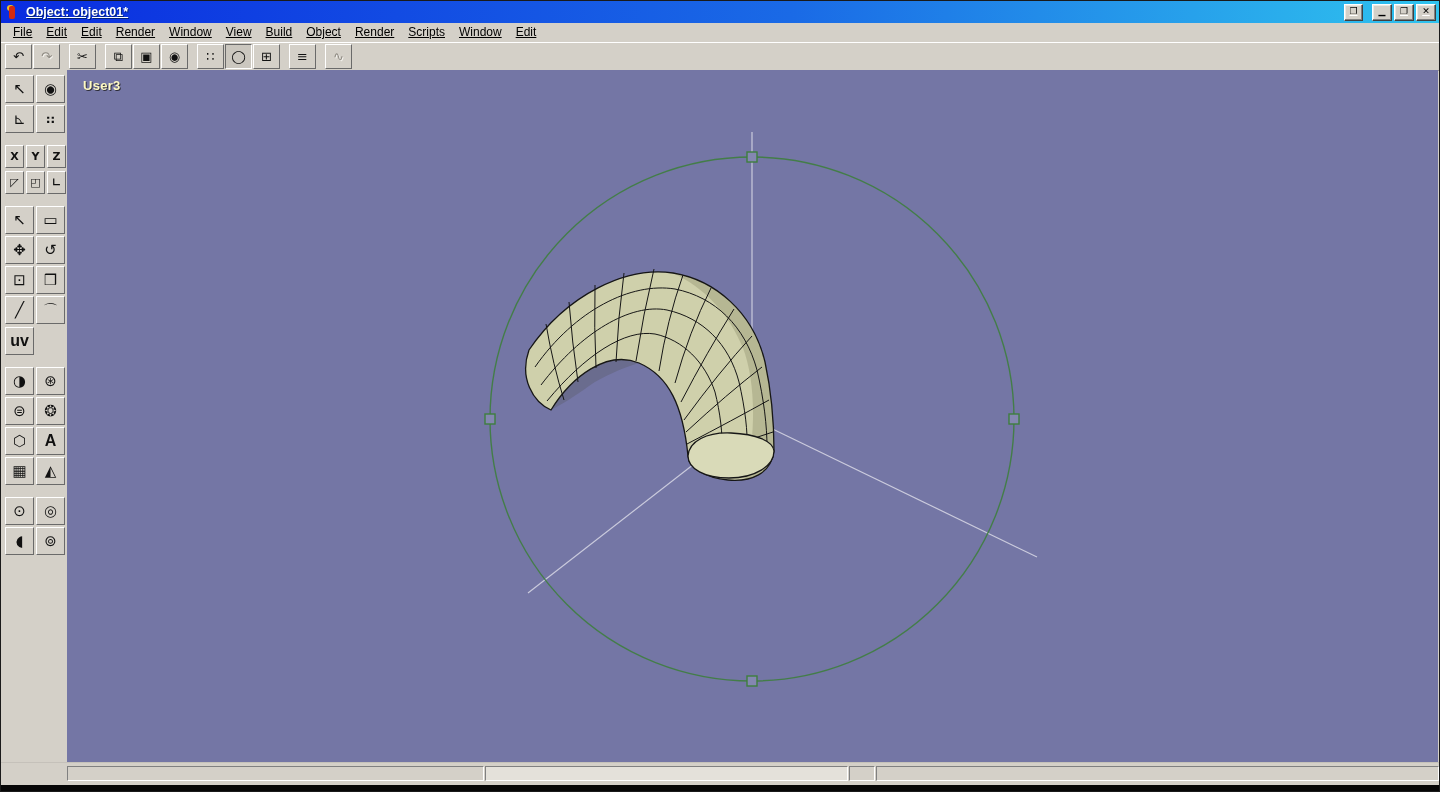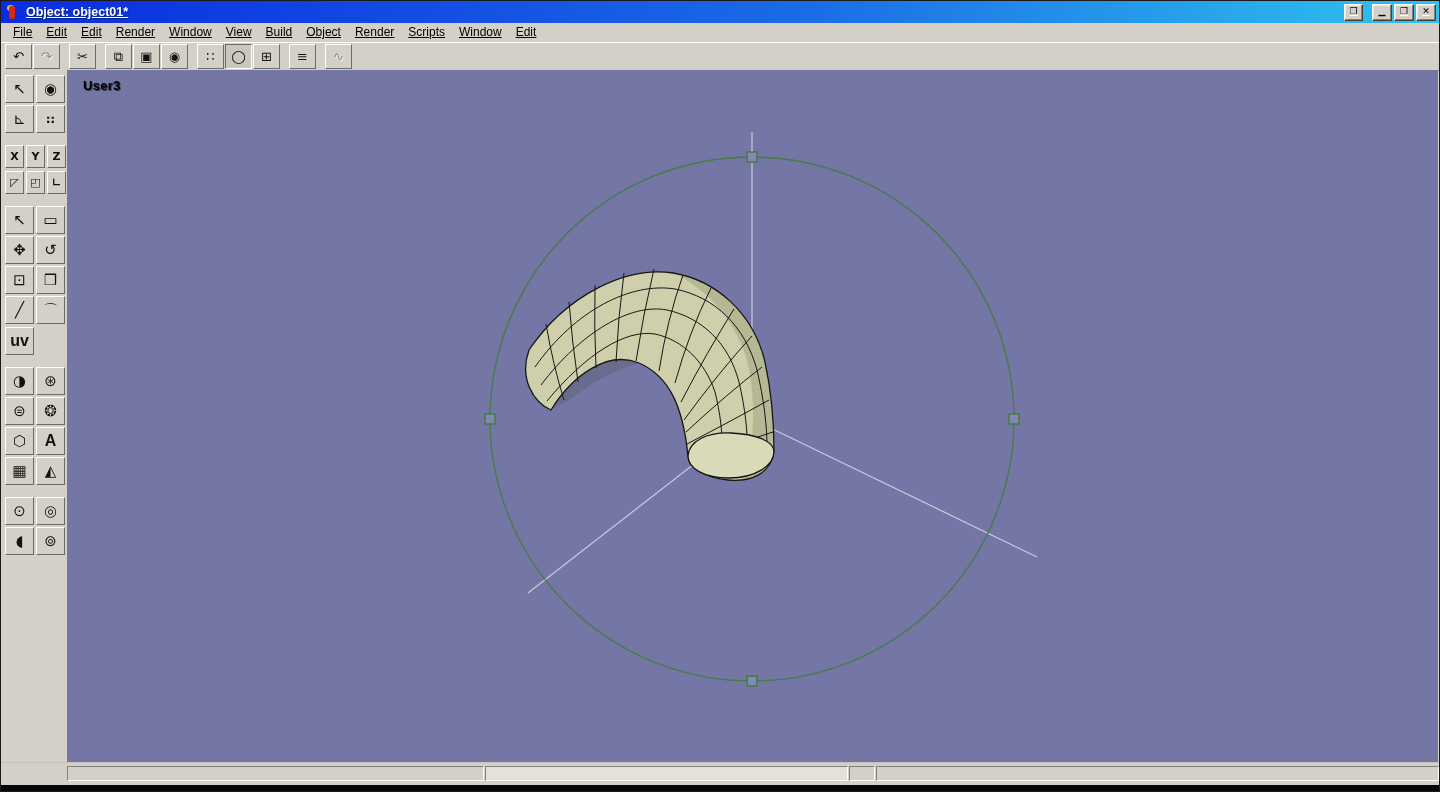--- a/index.html
+++ b/index.html
@@ -63,21 +63,21 @@
   .cols-3 .tool-btn{height:21px;}
   .tool-btn .glyph{font-family:"DejaVu Sans",sans-serif;font-size:15px;color:#111;line-height:1;}
   .cols-3 .tool-btn .glyph{font-size:11px;font-weight:bold;}
   .tool-btn.textbtn .glyph{font-family:Liberation Sans, sans-serif;font-weight:bold;font-size:16px;}
 
   
   .viewport{position:relative;flex:1;margin-right:3px;background:#7476a5;}
   .viewport svg{display:block;}
   .vp-label{
     position:absolute;left:16px;top:8px;
-    color:#000000;font-weight:bold;font-size:13px;letter-spacing:.3px;
+    color:#fef9c3;font-weight:bold;font-size:13px;letter-spacing:.3px;
     text-shadow:1px 1px 0 #2e2e3a;
   }
 
   
   .statusbar{position:absolute;left:0;right:0;bottom:6px;height:22px;background:#d4d0c8;border-top:1px solid #8a868033;}
   .pane{
     position:absolute;top:3px;height:13px;background:#d4d0c8;
     border:1px solid;border-color:#808080 #ffffff #ffffff #808080;
   }
   .pane.thumb{background:#e4e1da;}

